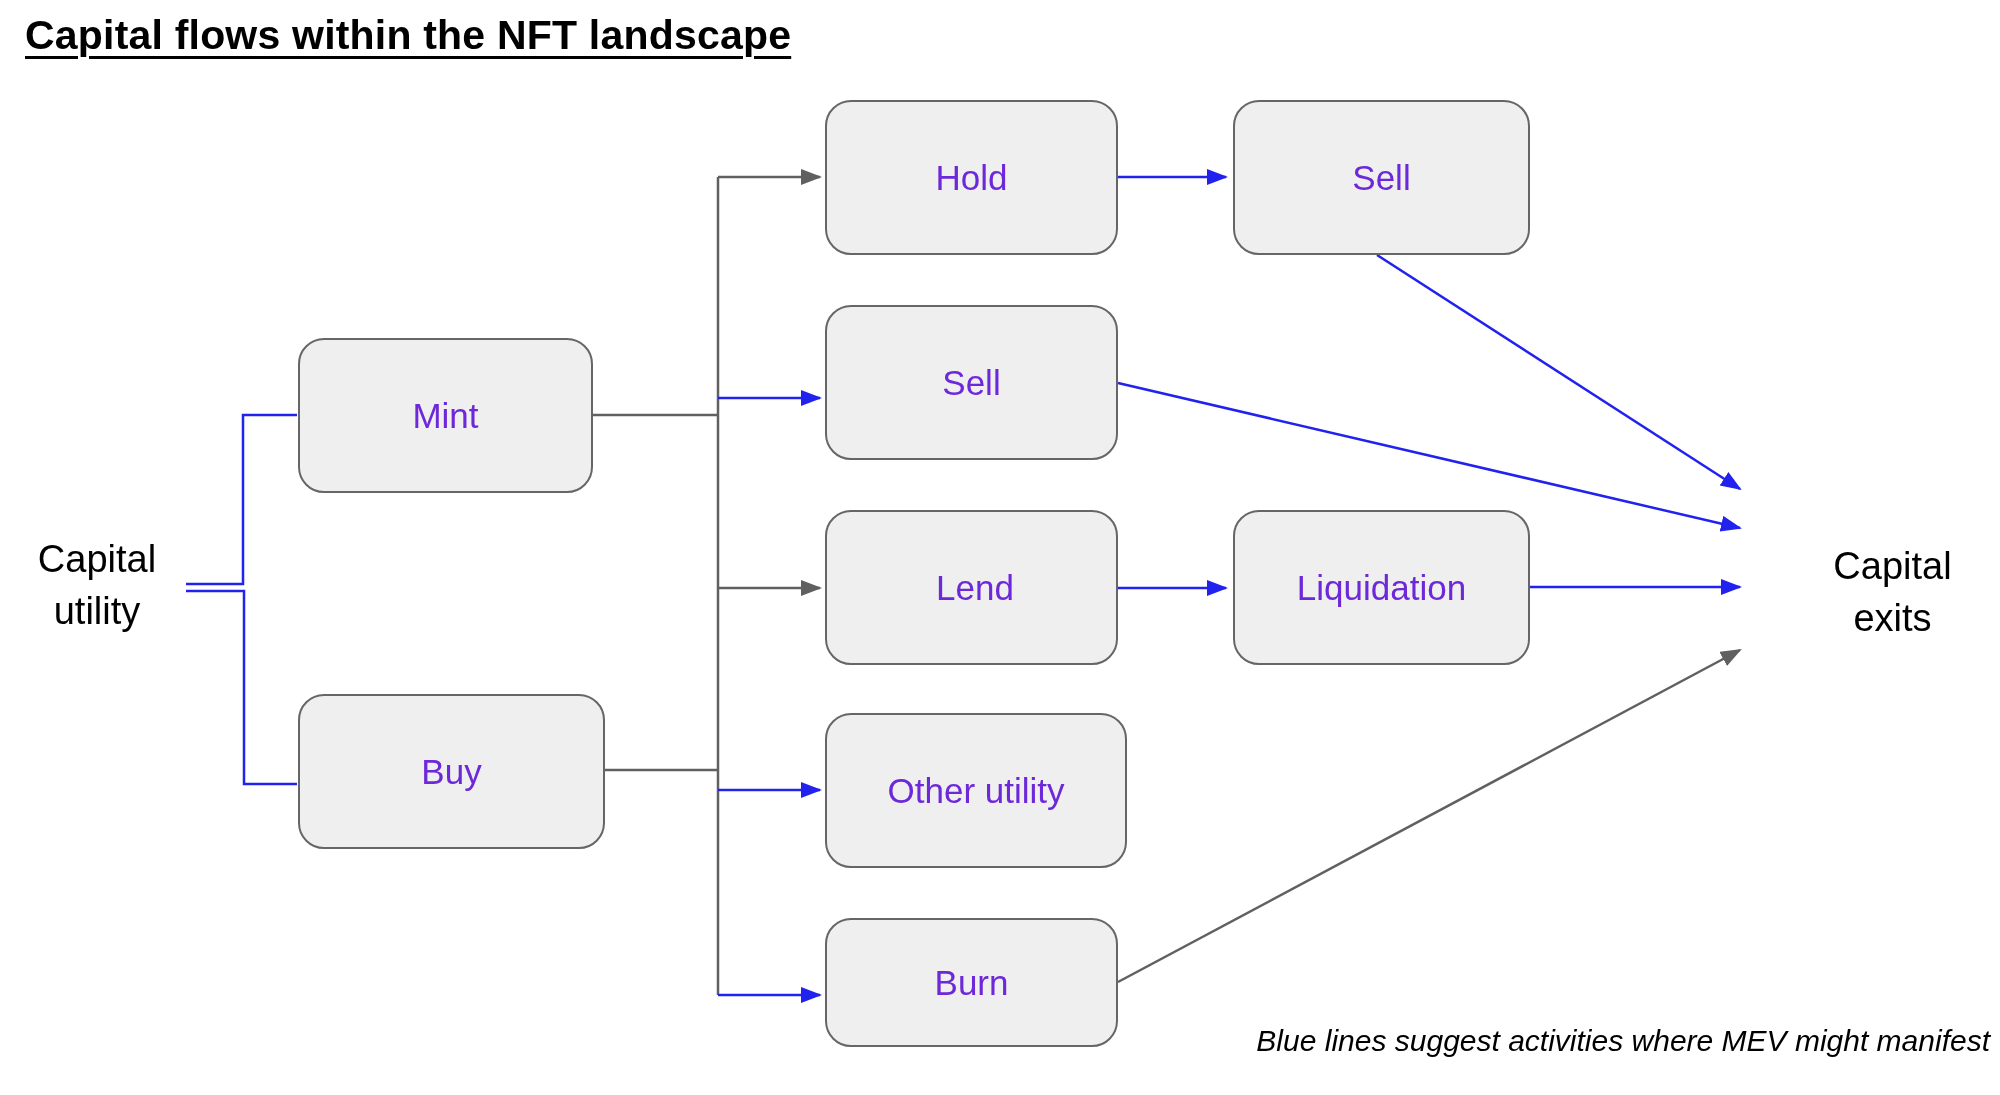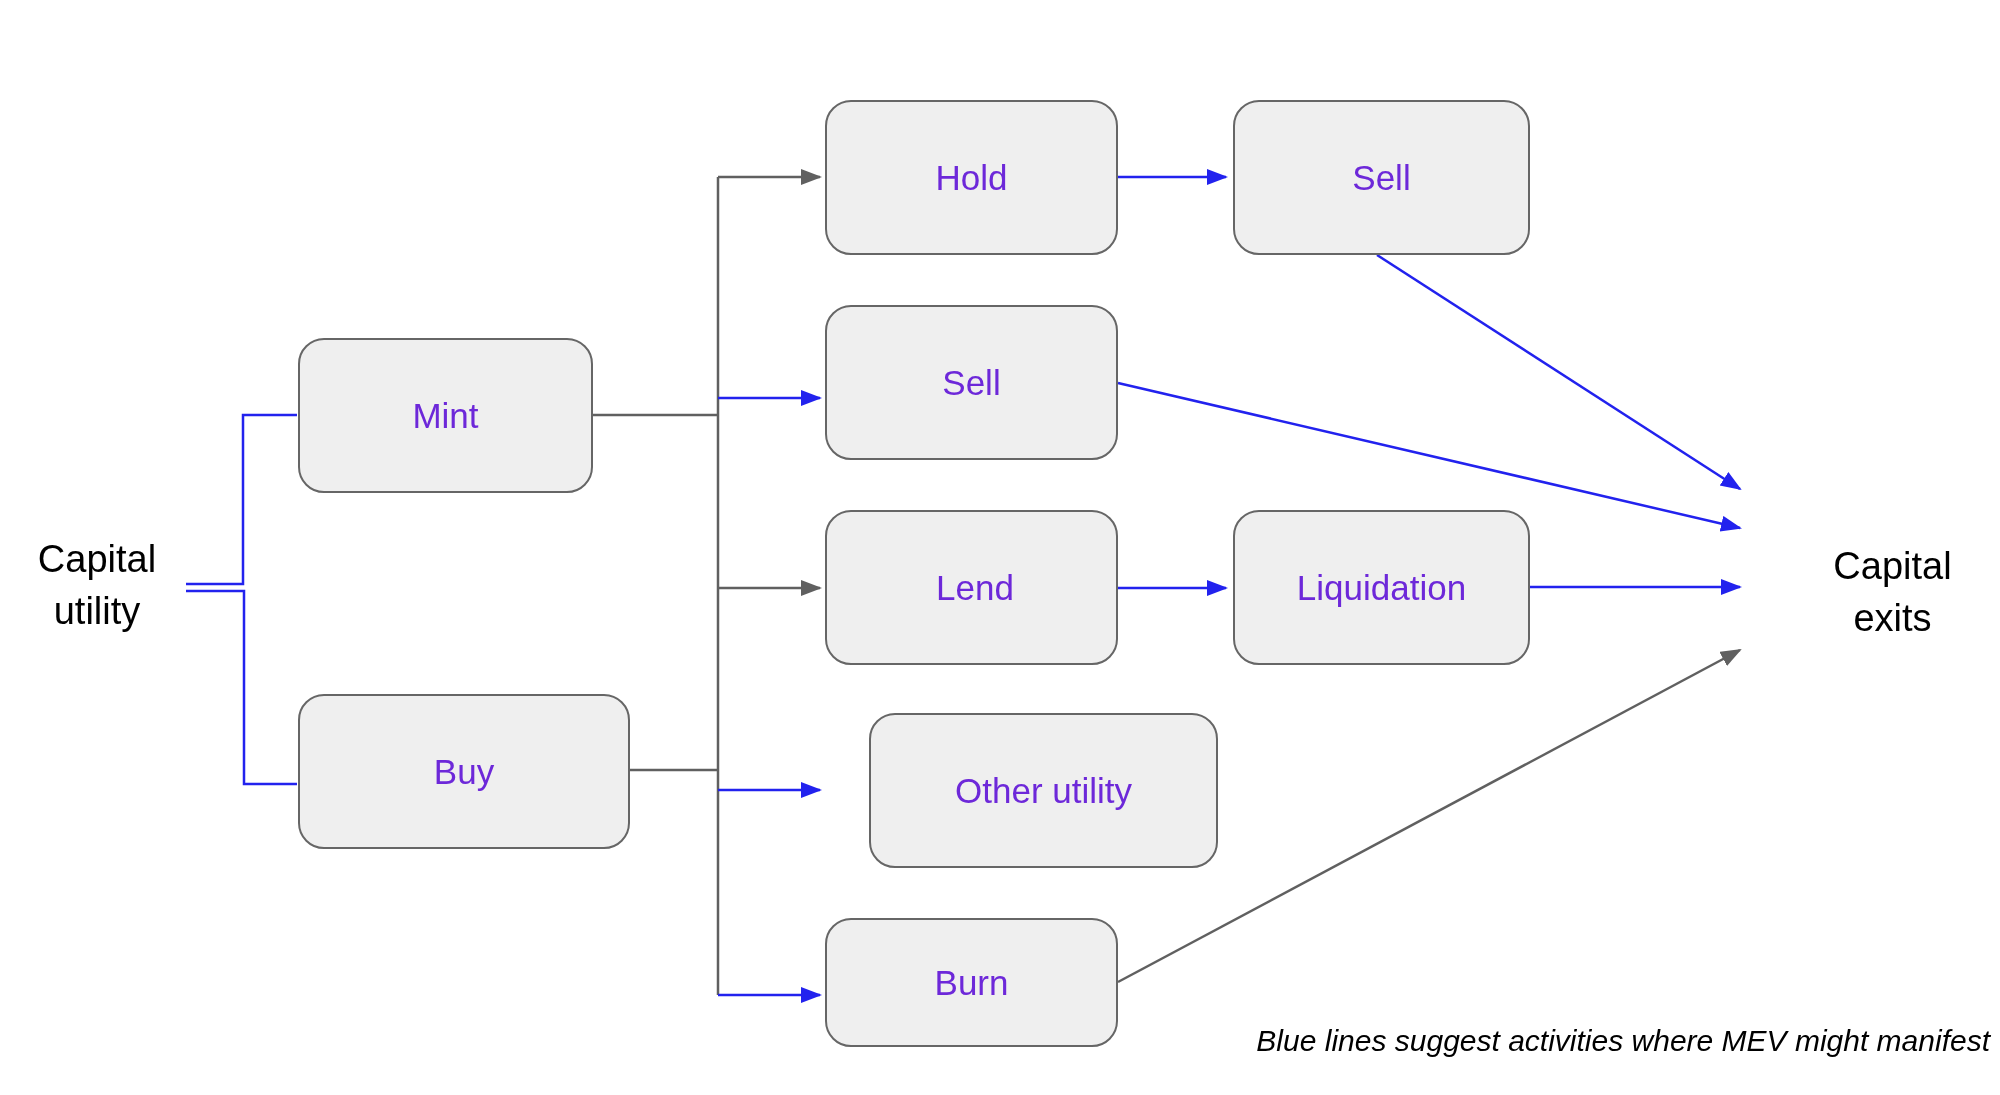--- a/index.html
+++ b/index.html
@@ -27,20 +27,21 @@
   .note{
     position:absolute;right:10px;top:1024px;width:900px;text-align:right;
     font-size:30px;font-style:italic;white-space:nowrap;
   }
 </style>
 </head>
 <body>
 
 <div id="canvas">
 
+  <div class="title">Capital flows within the NFT landscape</div>
 
   <svg id="edges" xmlns="http://www.w3.org/2000/svg">
       <defs>
         <marker id="arrow-blue" markerUnits="userSpaceOnUse" markerWidth="22" markerHeight="18" refX="19" refY="8" orient="auto">
           <path d="M0,0 L21,8 L0,16 Z" fill="#2222ee"></path>
         </marker>
         <marker id="arrow-gray" markerUnits="userSpaceOnUse" markerWidth="22" markerHeight="18" refX="19" refY="8" orient="auto">
           <path d="M0,0 L21,8 L0,16 Z" fill="#606060"></path>
         </marker>
       </defs>
@@ -59,33 +60,33 @@
       <polyline points="1530,587 1740,587" fill="none" stroke="#2222ee" stroke-width="2.5" marker-end="url(#arrow-blue)"></polyline>
       <polyline points="1377,255 1740,489" fill="none" stroke="#2222ee" stroke-width="2.5" marker-end="url(#arrow-blue)"></polyline>
       <polyline points="1118,383 1740,528" fill="none" stroke="#2222ee" stroke-width="2.5" marker-end="url(#arrow-blue)"></polyline>
       <polyline points="1118,982 1740,650" fill="none" stroke="#606060" stroke-width="2.5" marker-end="url(#arrow-gray)"></polyline>
     </svg>
 
   <div id="nodes">
       <div class="node" style="left: 298px; top: 338px; width: 295px; height: 155px; background: rgb(239, 239, 239); border-color: rgb(102, 102, 102); align-items: center;">
         <span>Mint</span>
       </div>
-      <div class="node" style="left: 298px; top: 694px; width: 332px; height: 155px; background: rgb(239, 239, 239); border-color: rgb(102, 102, 102);">
+      <div class="node" style="left: 298px; top: 694px; width: 307px; height: 155px; background: rgb(239, 239, 239); border-color: rgb(102, 102, 102);">
         <span>Buy</span>
       </div>
       <div class="node" style="left: 825px; top: 100px; width: 293px; height: 155px; background: rgb(239, 239, 239); border-color: rgb(102, 102, 102);">
         <span>Hold</span>
       </div>
       <div class="node" style="left: 825px; top: 305px; width: 293px; height: 155px; background: rgb(239, 239, 239); border-color: rgb(102, 102, 102);">
         <span>Sell</span>
       </div>
       <div class="node" style="left: 825px; top: 510px; width: 293px; height: 155px; background: rgb(239, 239, 239); border-color: rgb(102, 102, 102); padding-left: 7px;">
         <span>Lend</span>
       </div>
-      <div class="node" style="left: 825px; top: 713px; width: 349px; height: 155px; background: rgb(239, 239, 239); border-color: rgb(102, 102, 102); margin-left: 44px;">
+      <div class="node" style="left: 825px; top: 713px; width: 302px; height: 155px; background: rgb(239, 239, 239); border-color: rgb(102, 102, 102);">
         <span>Other utility</span>
       </div>
       <div class="node" style="left: 825px; top: 918px; width: 293px; height: 129px; background: rgb(239, 239, 239); border-color: rgb(102, 102, 102);">
         <span>Burn</span>
       </div>
       <div class="node" style="left: 1233px; top: 100px; width: 297px; height: 155px; background: rgb(239, 239, 239); border-color: rgb(102, 102, 102);">
         <span>Sell</span>
       </div>
       <div class="node" style="left: 1233px; top: 510px; width: 297px; height: 155px; background: rgb(239, 239, 239); border-color: rgb(102, 102, 102);">
         <span>Liquidation</span>

